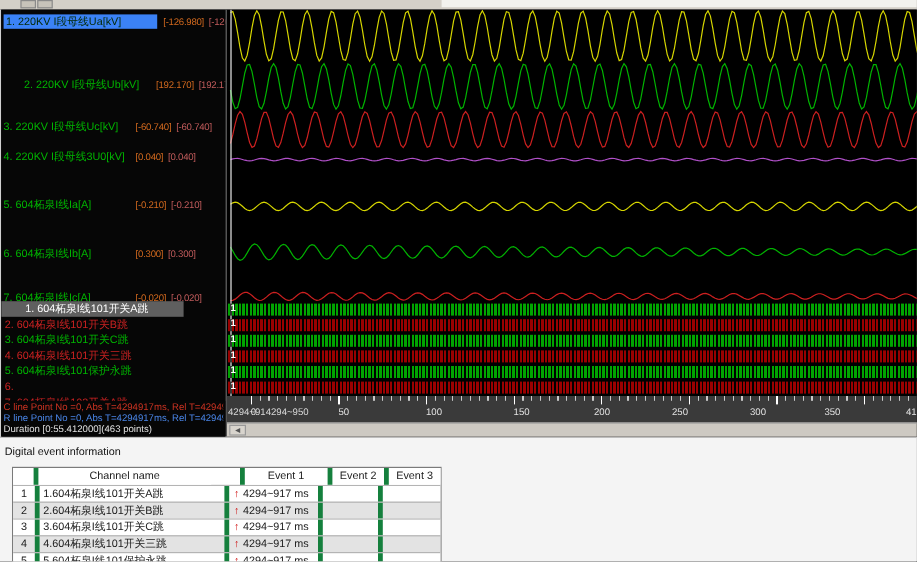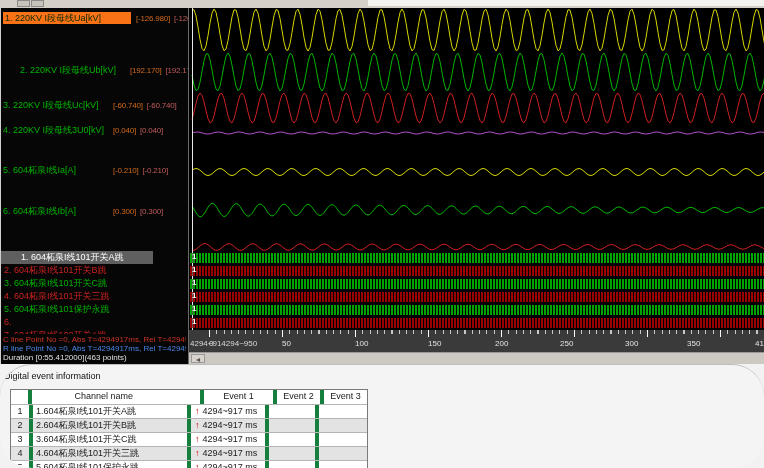--- a/index.html
+++ b/index.html
@@ -12,21 +12,21 @@
   .mini-btn{position:absolute;top:0;width:13px;height:7px;background:#c7c3ba;border:1px solid #8a8a8a;box-sizing:border-box;}
 
   
   .main{position:absolute;left:0;top:8px;width:764px;height:356px;background:#000;border-left:1px solid #cfcfcf;box-sizing:border-box;}
   .left-panel{position:absolute;left:0;top:0;width:187px;height:356px;background:#060606;overflow:hidden;}
   .wave-panel{position:absolute;left:187px;top:0;width:577px;height:356px;background:#000;border-left:1px solid #6a6a6a;box-sizing:border-box;overflow:hidden;}
 
   
   .a-row{position:absolute;left:2px;width:184px;height:13px;font-size:9px;line-height:12px;white-space:nowrap;color:#00b400;}
   .a-label{display:inline-block;}
-  .a-label.sel{background:#f97316;color:#032803;padding:0 2px;min-width:128px;box-sizing:border-box;}
+  .a-label.sel{background:#3b82f6;color:#032803;padding:0 2px;min-width:128px;box-sizing:border-box;}
   .a-vals{position:absolute;left:110px;top:1px;font-size:8px;letter-spacing:-0.2px;white-space:nowrap;}
   .a-vals .v1{color:#d2691e;}
   .a-vals .v2{margin-left:4px;color:#c05b5b;}
 
   
   .d-row{position:absolute;left:0;height:13px;line-height:12px;font-size:9px;padding:0 3px;white-space:nowrap;box-sizing:border-box;}
   .d-row.sel{background:#5f5f5f;color:#fff !important;width:152px;padding-left:20px;}
 
   
   .status-block{position:absolute;left:0;top:326px;width:187px;height:30px;background:#060606;z-index:5;padding:1px 2px;box-sizing:border-box;}
@@ -40,21 +40,21 @@
   .ruler{position:absolute;left:0;top:322px;width:577px;height:22px;background-color:#3a3a3a;z-index:4;
          background-image:
            repeating-linear-gradient(90deg,#ffffff 0 1px,transparent 1px 73px),
            repeating-linear-gradient(90deg,#c9c9c9 0 1px,transparent 1px 7.3px);
          background-size:100% 7px,100% 4px;background-repeat:no-repeat;background-position:20px 0,20px 0;}
   .r-label{position:absolute;top:9px;font-size:8px;color:#e2e2e2;white-space:nowrap;}
   .hscroll{position:absolute;left:0;top:344px;width:577px;height:12px;background:#cdc9c2;z-index:4;border-top:1px solid #9a9a9a;box-sizing:border-box;}
   .hs-btn{position:absolute;left:2px;top:1px;width:14px;height:9px;font-size:7px;line-height:9px;text-align:center;color:#555;background:#d8d4cd;border:1px solid #999;box-sizing:border-box;}
 
   
-  .bottom-panel{position:absolute;left:0;top:364px;width:764px;height:104px;background:#f4f4f4;border-top:1px solid #bdbdbd;box-sizing:border-box;overflow:hidden;border-radius:32px;}
+  .bottom-panel{position:absolute;left:0;top:364px;width:764px;height:104px;background:#f4f4f4;border-top:1px solid #bdbdbd;box-sizing:border-box;overflow:hidden;}
   .bp-title{position:absolute;left:4px;top:6px;font-size:9px;color:#111;}
   .tbl{position:absolute;left:10px;top:24px;width:356px;border:1px solid #7a7a7a;background:#fff;box-sizing:content-box;}
   .t-row{display:flex;height:14px;box-sizing:border-box;border-top:1px solid #b4b4b4;background:#fff;}
   .t-row:first-child{border-top:none;}
   .t-row.alt{background:#e3e3e3;}
   .t-cell{box-sizing:border-box;border-left:4px solid #15803d;font-size:9px;line-height:13px;overflow:hidden;white-space:nowrap;color:#1a1a1a;}
   .t-cell:first-child{border-left:none;text-align:center;}
   .t-cell.hdr{text-align:center;background:#fff;}
   .t-cell.name{padding-left:3px;}
   .t-cell.evt{padding-left:4px;}
@@ -75,20 +75,21 @@
         <div class="s-line" style="color: rgb(204, 51, 34);">C line  Point No =0, Abs T=4294917ms,  Rel T=4294917ms</div>
         <div class="s-line" style="color: rgb(74, 134, 232);">R line  Point No =0, Abs T=4294917ms,  Rel T=4294917ms</div>
         <div class="s-line" style="color: rgb(224, 224, 224);">Duration [0:55.412000](463 points)</div>
       </div>
   <div class="a-row" style="top: 4px;"><span class="a-label sel">1. 220KV I段母线Ua[kV]</span><span class="a-vals" style="left: 133px;"><span class="v1">[-126.980]</span><span class="v2">[-126.980]</span></span></div>
       <div class="a-row" style="top: 56px; margin-left: 17px;"><span class="a-label">2. 220KV I段母线Ub[kV]</span><span class="a-vals"><span class="v1">[192.170]</span><span class="v2">[192.170]</span></span></div>
       <div class="a-row" style="top: 91px;"><span class="a-label">3. 220KV I段母线Uc[kV]</span><span class="a-vals"><span class="v1">[-60.740]</span><span class="v2">[-60.740]</span></span></div>
       <div class="a-row" style="top: 116px;"><span class="a-label">4. 220KV I段母线3U0[kV]</span><span class="a-vals"><span class="v1">[0.040]</span><span class="v2">[0.040]</span></span></div>
       <div class="a-row" style="top: 156px;"><span class="a-label">5. 604柘泉I线Ia[A]</span><span class="a-vals"><span class="v1">[-0.210]</span><span class="v2">[-0.210]</span></span></div>
       <div class="a-row" style="top: 197px;"><span class="a-label">6. 604柘泉I线Ib[A]</span><span class="a-vals"><span class="v1">[0.300]</span><span class="v2">[0.300]</span></span></div>
+      <div class="a-row" style="top: 234px;"><span class="a-label">7. 604柘泉I线Ic[A]</span><span class="a-vals"><span class="v1">[-0.020]</span><span class="v2">[-0.020]</span></span></div>
       <div class="d-row sel" style="top: 243px; color: rgb(255, 255, 255);">1. 604柘泉I线101开关A跳</div>
       <div class="d-row" style="top: 256px; color: rgb(204, 34, 34);">2. 604柘泉I线101开关B跳</div>
       <div class="d-row" style="top: 269px; color: rgb(0, 180, 0);">3. 604柘泉I线101开关C跳</div>
       <div class="d-row" style="top: 282px; color: rgb(204, 34, 34);">4. 604柘泉I线101开关三跳</div>
       <div class="d-row" style="top: 295px; color: rgb(0, 180, 0);">5. 604柘泉I线101保护永跳</div>
       <div class="d-row" style="top: 308px; color: rgb(204, 34, 34);">6.</div>
       <div class="d-row" style="top: 321px; color: rgb(204, 34, 34);">7. 604柘泉I线102开关A跳</div>
     </div>
   <div class="wave-panel">
       <svg width="577" height="245" class="waves">

